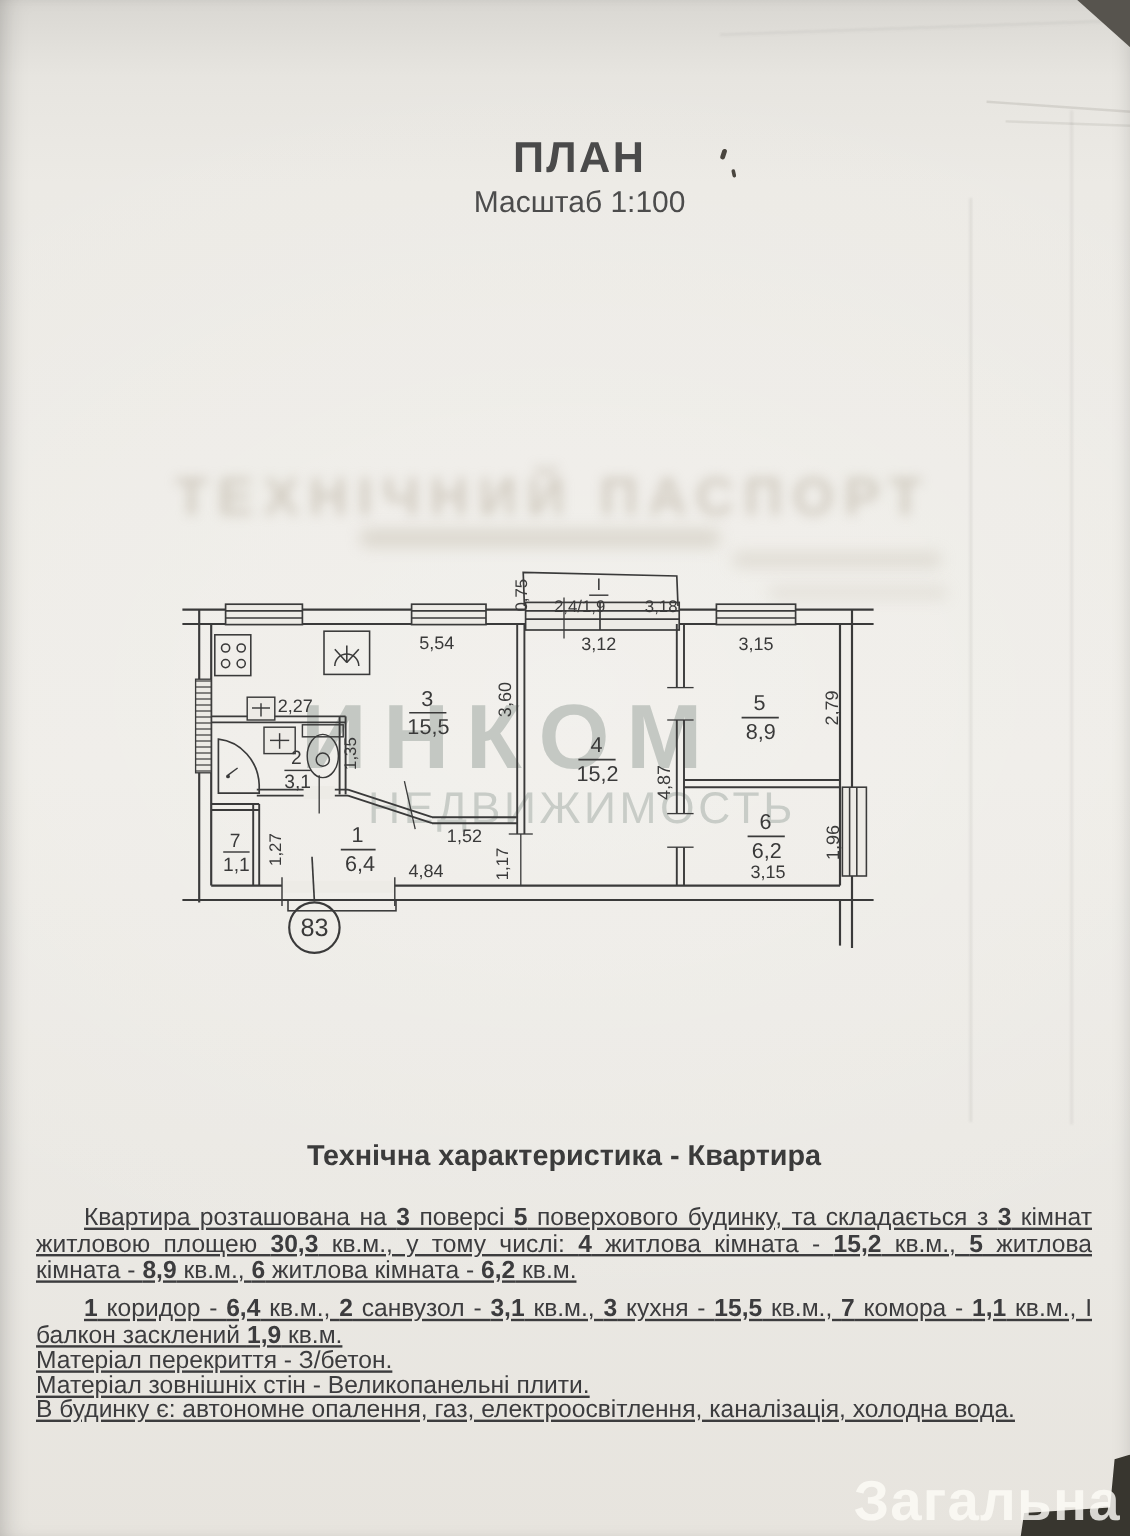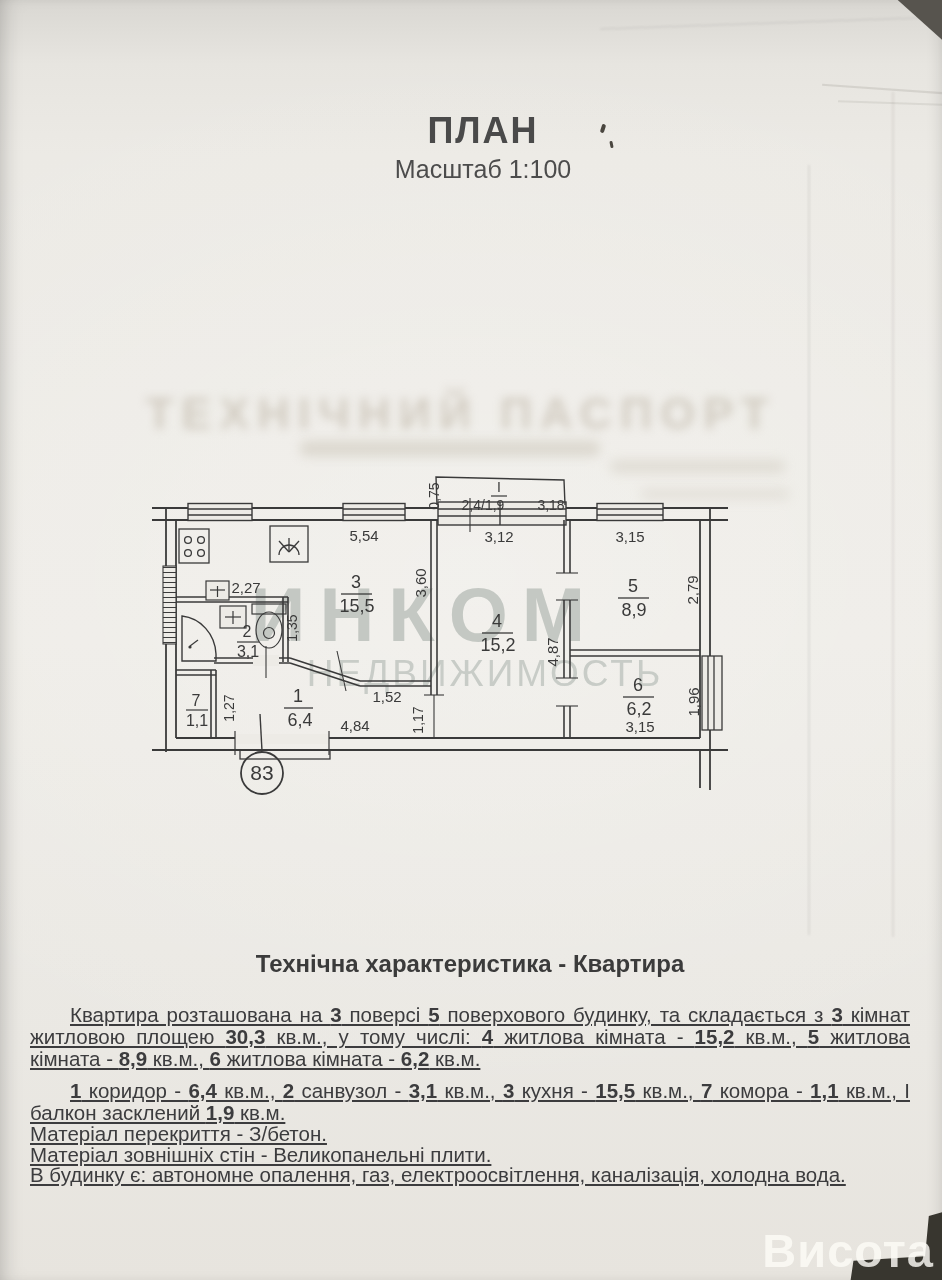--- a/index.html
+++ b/index.html
@@ -284,13 +284,13 @@
   <h2>Технічна характеристика - Квартира</h2>
   <p class="ind"><span>Квартира розташована на </span><span class="bold">3</span><span> поверсі </span><span class="bold">5</span><span> поверхового будинку, та складається з </span><span class="bold">3</span><span> кімнат житловою площею </span><span class="bold">30,3</span><span> кв.м., у тому числі: </span><span class="bold">4</span><span> житлова кімната - </span><span class="bold">15,2</span><span> кв.м., </span><span class="bold">5</span><span> житлова кімната - </span><span class="bold">8,9</span><span> кв.м., </span><span class="bold">6</span><span> житлова кімната - </span><span class="bold">6,2</span><span> кв.м.</span></p>
   <p class="ind gap"><span class="bold">1</span><span> коридор - </span><span class="bold">6,4</span><span> кв.м., </span><span class="bold">2</span><span> санвузол - </span><span class="bold">3,1</span><span> кв.м., </span><span class="bold">3</span><span> кухня - </span><span class="bold">15,5</span><span> кв.м., </span><span class="bold">7</span><span> комора - </span><span class="bold">1,1</span><span> кв.м., І балкон засклений </span><span class="bold">1,9</span><span> кв.м.</span></p>
   <p class="tight">Матеріал перекриття - З/бетон.</p>
   <p class="tight">Матеріал зовнішніх стін - Великопанельні плити.</p>
   <p class="tight">В будинку є: автономне опалення, газ, електроосвітлення, каналізація, холодна вода.</p>
 </div>
 
 <div class="corner-tr"></div>
 <div class="corner-br"></div>
-<div class="photo-mark">Висота</div>
+<div class="photo-mark">Загальна</div>
 
 </body></html>

